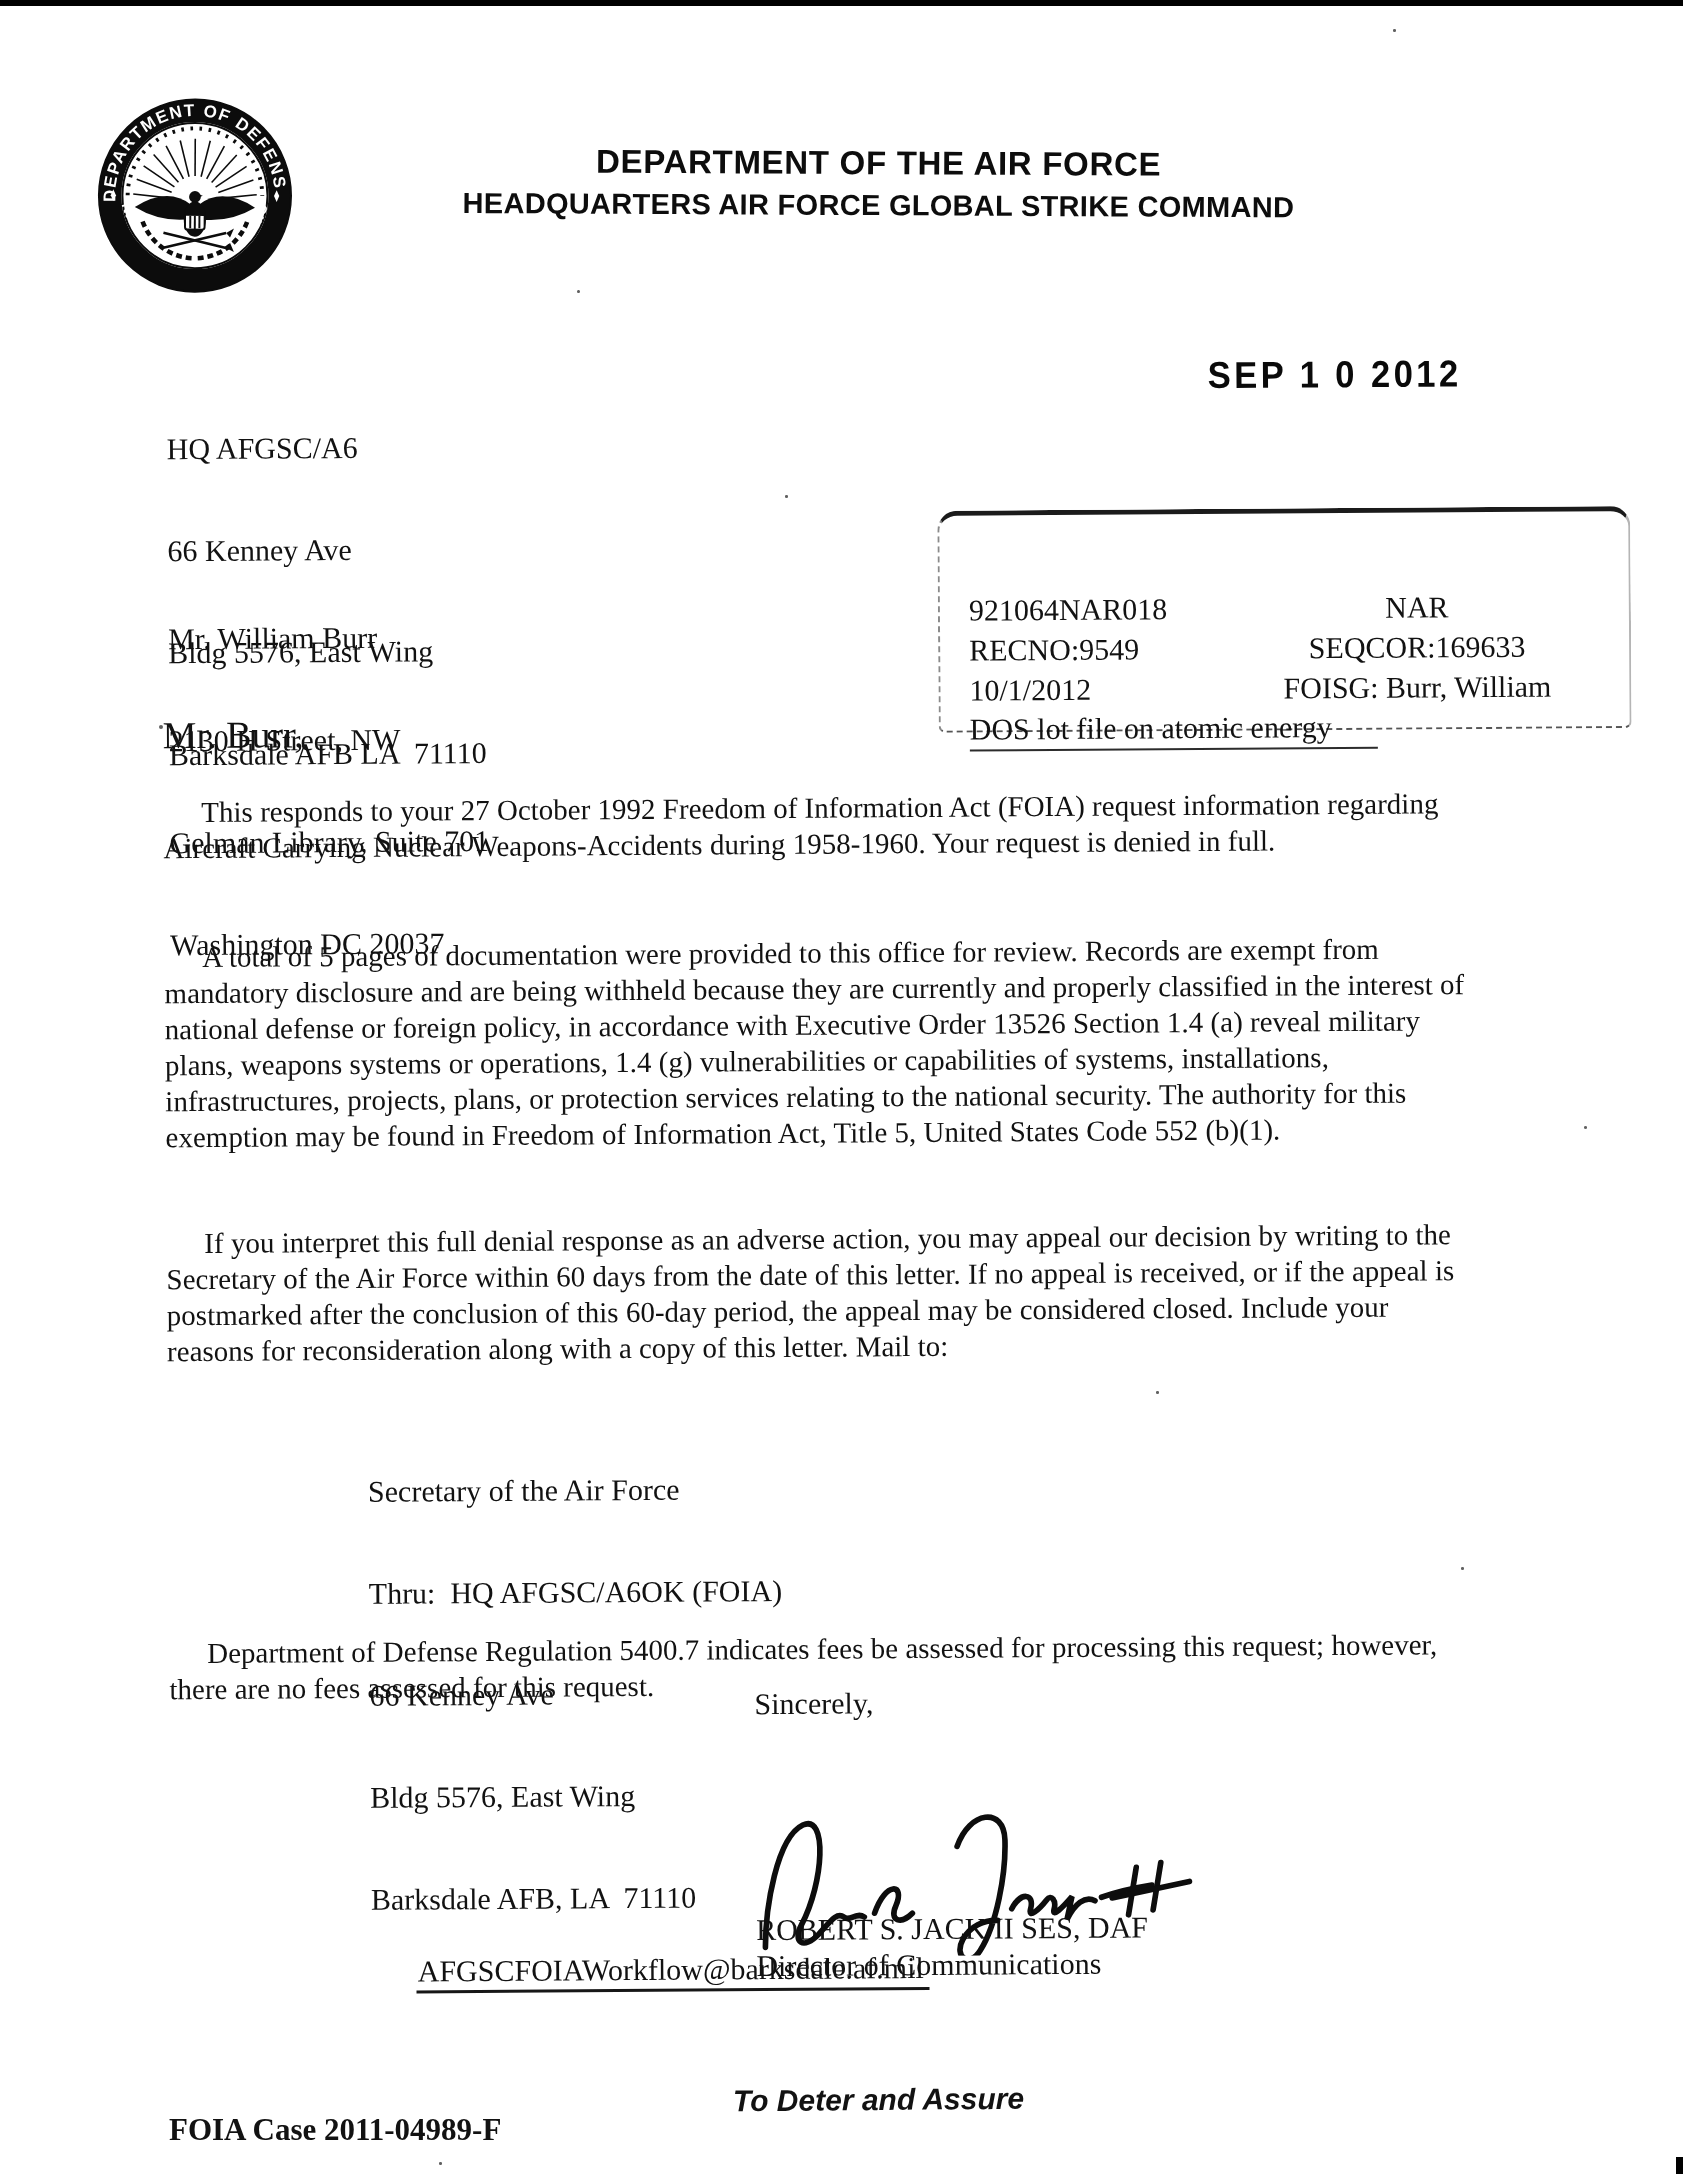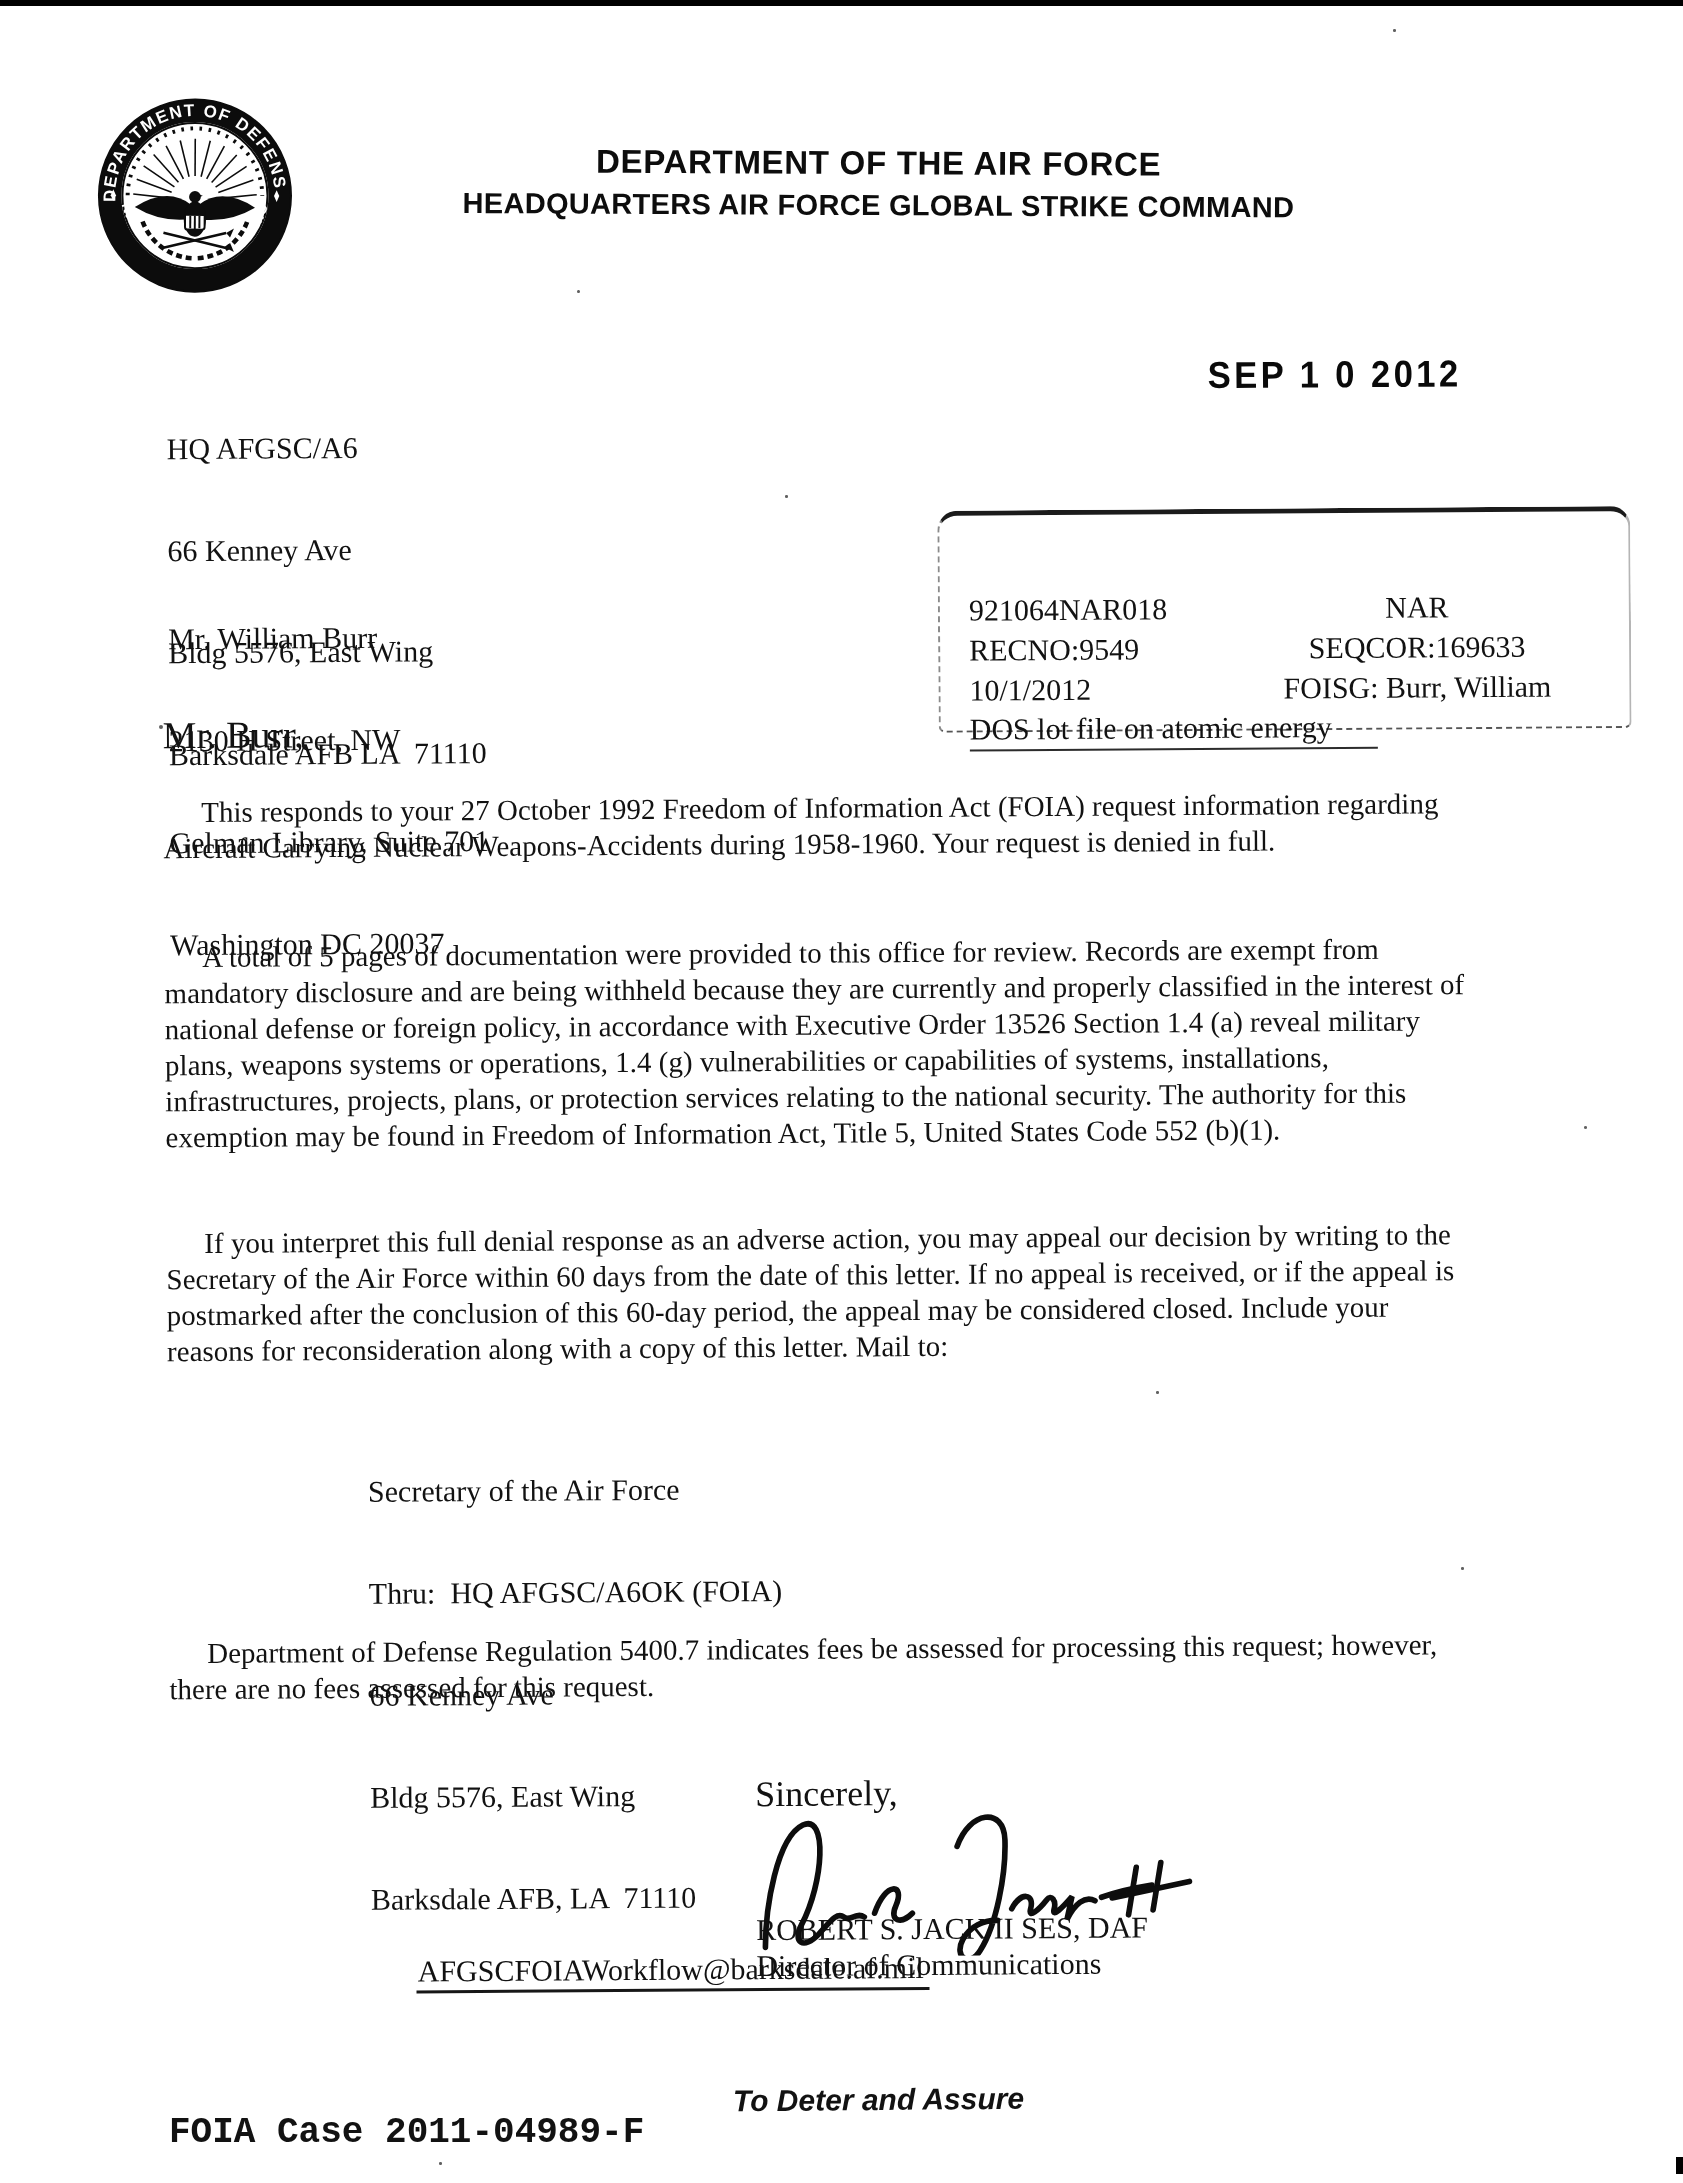--- a/index.html
+++ b/index.html
@@ -49,30 +49,30 @@
   .para { left:165px; width:1315px; font-size:29px; line-height:36px;
     text-indent:38px; text-align:left; }
   .p1 { top:794px; }
   .p2 { top:939px; }
   .p3 { top:1225px; }
   .p4 { top:1635px; }
 
   .mailto { left:365px; top:1408px; font-size:30px; line-height:34px; white-space:pre; }
   .mail-email { display:inline-block; margin-top:4px; border-bottom:3.3px solid #171717; padding:0 5.3px 2px 1.3px; }
 
-  .sincerely { left:750px; top:1777px; font-size:36px; }
+  .sincerely { left:750px; top:1691px; font-size:30px; }
   .sig-svg { left:738px; top:1794px; width:467px; height:167px; z-index:3; pointer-events:none; }
   .signer-name { left:750px; top:1917px; font-size:30px; }
   .signer-title { left:750px; top:1953px; font-size:30px; }
 
   .motto { left:667px; top:2083px; width:423px; text-align:center;
     font-family:"Liberation Sans", sans-serif; font-weight:bold; font-style:italic;
     font-size:30px; transform:rotate(-.5deg); white-space:nowrap; }
-  .case-no { left:169px; top:2112px; font-family:Liberation Mono, monospace;
-    font-weight:bold; font-size:36px; white-space:nowrap; }
+  .case-no { left:169px; top:2112px; font-family:Liberation Serif, serif;
+    font-weight:bold; font-size:31px; white-space:nowrap; }
 </style>
 </head>
 <body>
 
 <div class="page">
 
   <div class="abs scan-bar-top"></div>
   <div class="abs scan-mark-br"></div>
   <div class="abs speck" style="left:1393px;top:29px;width:2.6px;height:2.6px"></div>
   <div class="abs speck" style="left:577px;top:290px;width:2.6px;height:3.3px"></div>

